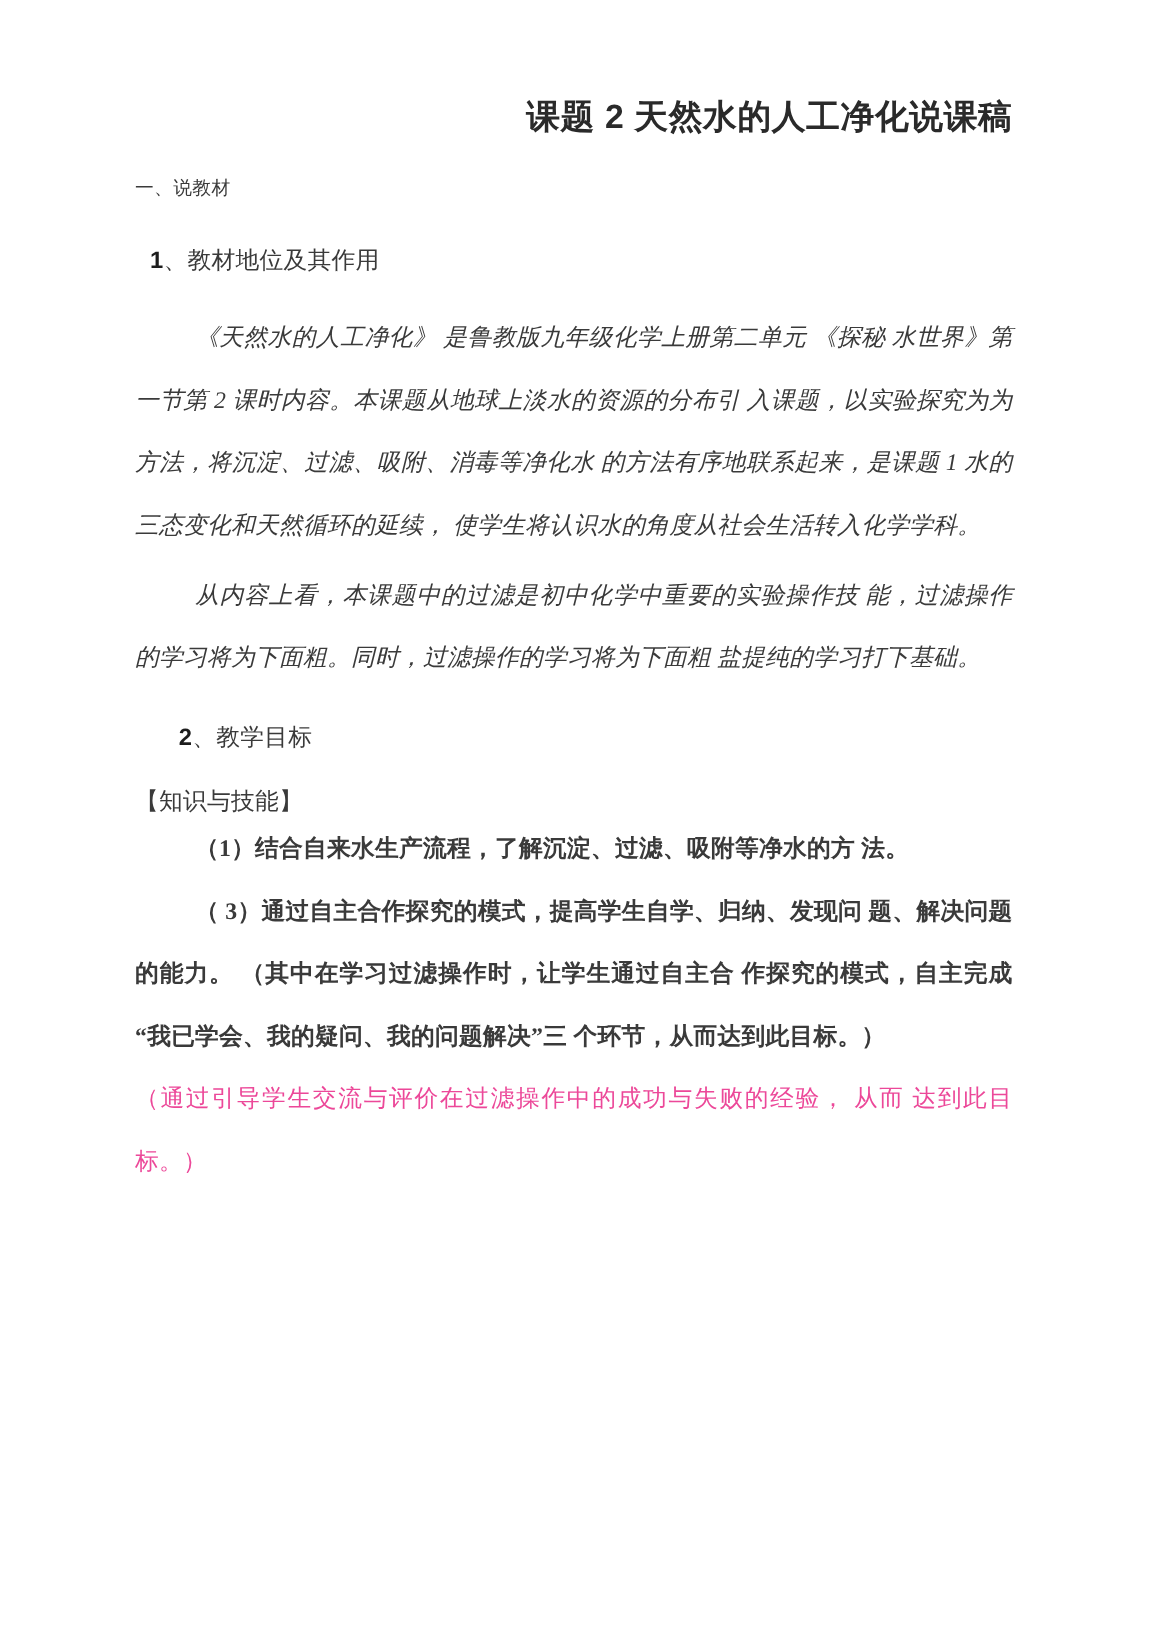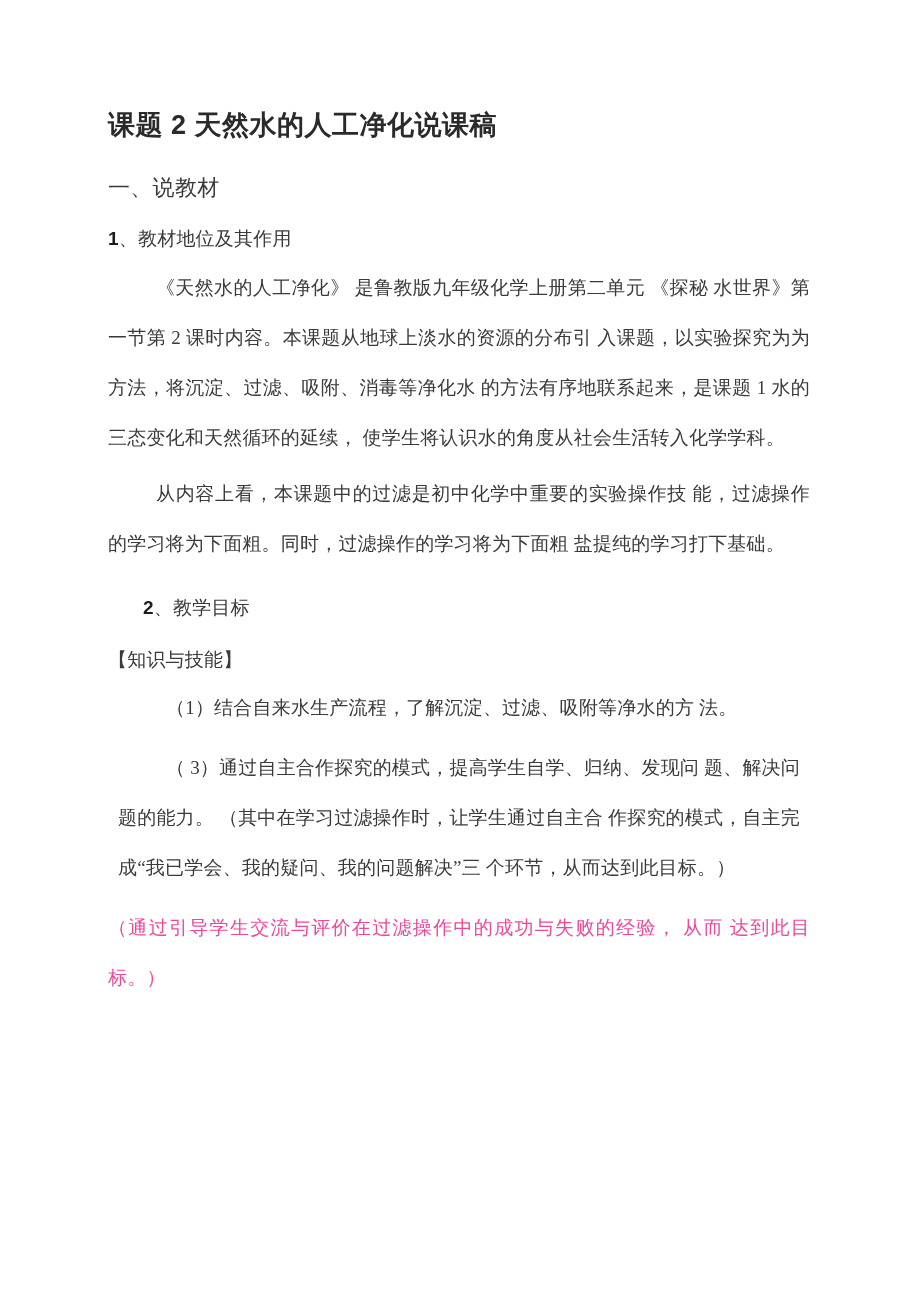--- a/index.html
+++ b/index.html
@@ -28,43 +28,43 @@
     top: 0;
     width: 702px;
   }
 
   
   .doc-title {
     font-family: "Liberation Sans", "DejaVu Sans", sans-serif;
     font-weight: bold;
     font-size: 27px;
     line-height: 1.3;
-    text-align: left;
+    text-align: right;
     color: #2a2a2a;
     margin: 0;
-    padding-top: 108px;
+    padding-top: 76px;
     letter-spacing: 0.5px;
   }
 
   
   .h-section {
     font-family: "Liberation Serif", "DejaVu Serif", serif;
-    font-size: 22px;
+    font-size: 15px;
     line-height: 1.35;
     color: #3a3a3a;
     margin: 0;
     padding-top: 30px;
     letter-spacing: 0.3px;
   }
   .h-sub {
     font-family: "Liberation Serif", "DejaVu Serif", serif;
     font-size: 19px;
     line-height: 1.35;
     color: #3a3a3a;
-    margin: 0;
+    margin: 12px;
     padding-top: 23px;
     letter-spacing: 0.2px;
   }
   .h-sub .num,
   .h-sub2 .num {
     font-family: "Liberation Sans", "DejaVu Sans", sans-serif;
     font-weight: bold;
     color: #1d1d1d;
     font-size: 19px;
   }
@@ -72,58 +72,60 @@
     font-family: "Liberation Serif", "DejaVu Serif", serif;
     font-size: 19px;
     line-height: 1.35;
     color: #3a3a3a;
     margin: 0;
     padding-top: 26px;
     padding-left: 35px;
     letter-spacing: 0.2px;
   }
   .h-bracket {
-    font-family: Liberation Sans, sans-serif;
+    font-family: Liberation Mono, monospace;
     font-size: 19px;
     line-height: 1.35;
     color: #3a3a3a;
     margin: 0;
     padding-top: 26px;
     letter-spacing: 0.2px;
   }
 
   
   .para {
     font-family: "Liberation Serif", "DejaVu Serif", serif;
     font-size: 19px;
     line-height: 50px;
     color: #3a3a3a;
     margin: 0;
     text-align: justify;
     text-justify: inter-ideograph;
     letter-spacing: 0.2px;
     white-space: pre-wrap;
+    font-style: italic;
   }
   .para.indent {
     text-indent: 48px;
   }
   .para.gap-sm { padding-top: 6px; }
   .para.gap-md { padding-top: 12px; }
 
   .para-list {
     font-family: "Liberation Serif", "DejaVu Serif", serif;
     font-size: 19px;
     line-height: 50px;
     color: #3a3a3a;
-    margin: 10px;
+    margin: 0;
     text-align: justify;
     text-justify: inter-ideograph;
     text-indent: 48px;
     letter-spacing: 0.2px;
     white-space: pre-wrap;
+    font-weight: bold;
   }
   .para-flat {
     font-family: "Liberation Serif", "DejaVu Serif", serif;
     font-size: 19px;
     line-height: 50px;
     color: #ec4899;
     margin: 0;
     text-align: justify;
     text-justify: inter-ideograph;
     letter-spacing: 0.2px;

